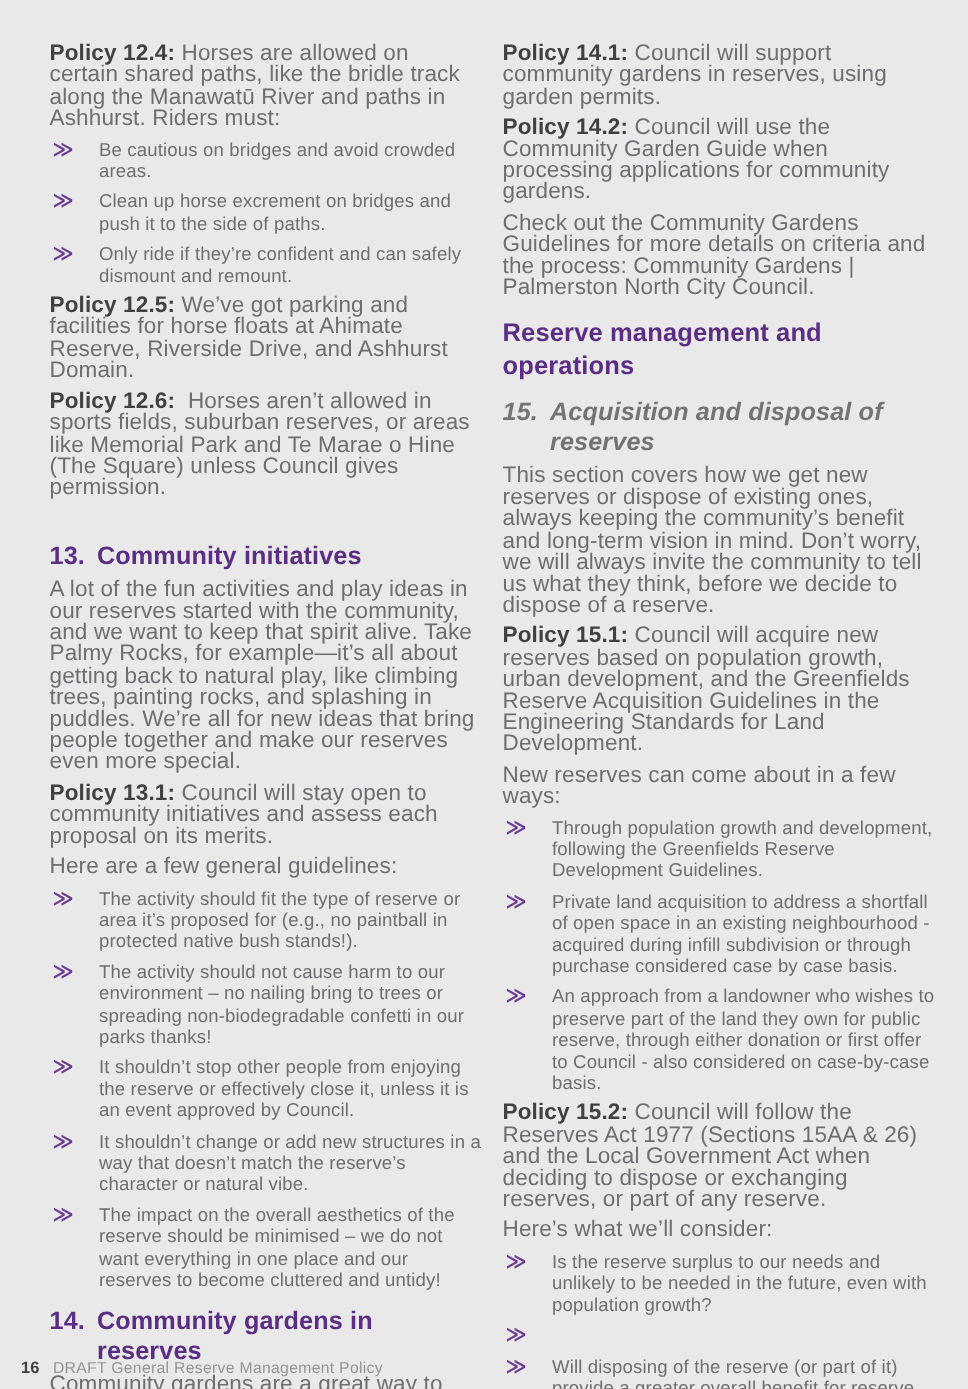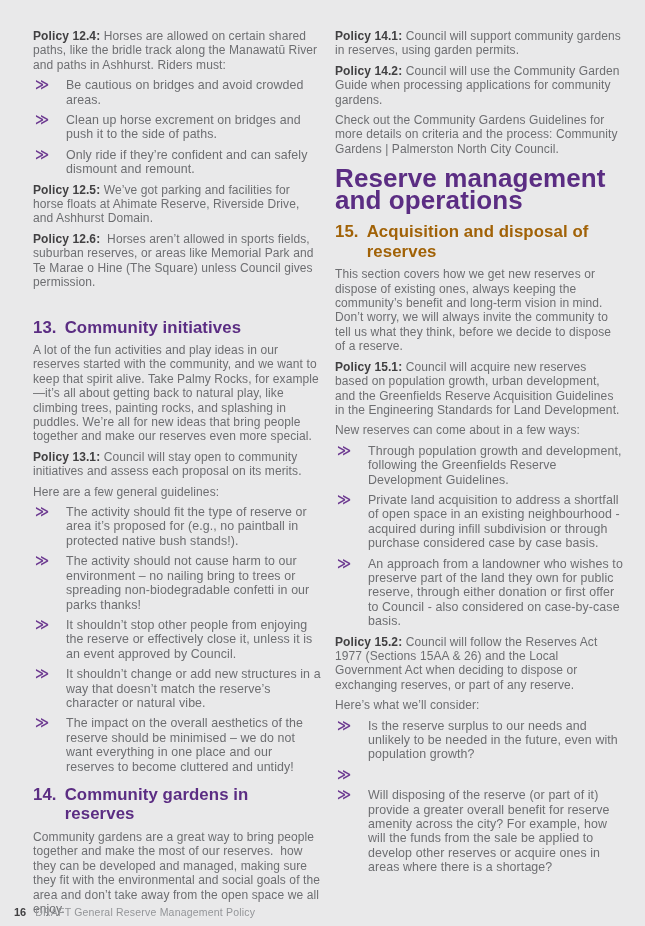--- a/index.html
+++ b/index.html
@@ -19,21 +19,21 @@
     padding: 29px 22px 0 33px;
     display: flex;
     gap: 14px;
     box-sizing: border-box;
   }
   .col {
     width: 288px;
     flex: 0 0 288px;
   }
   p.body {
-    font-size: 12px;
+    font-size: 15px;
     line-height: 14.4px;
     margin: 0 0 6px 0;
     letter-spacing: 0.1px;
     white-space: pre-wrap;
   }
   strong.label {
     color: #414042;
     font-weight: bold;
   }
   ul.bullets {
@@ -57,21 +57,21 @@
     font-size: 13.5px;
     font-weight: bold;
     line-height: 14.4px;
   }
   ul.bullets .btext {
     flex: 1 1 auto;
     white-space: pre-wrap;
   }
   h1.chapter {
     color: #5b2d83;
-    font-size: 26px;
+    font-size: 17px;
     line-height: 21.5px;
     font-weight: bold;
     margin: 12px 0 6px 0;
     letter-spacing: 0.1px;
   }
   h2.section {
     display: flex;
     color: #5b2d83;
     font-size: 16.8px;
     line-height: 19.5px;
@@ -159,21 +159,21 @@
         <span class="num">14.</span>
         <span>Community gardens in reserves</span>
       </h2>
       <p class="body">Community gardens are a great way to bring people together and make the most of our reserves.  how they can be developed and managed, making sure they fit with the environmental and social goals of the area and don’t take away from the open space we all enjoy.</p>
     </div>
   <div class="col" id="col-right">
       <p class="body"><strong class="label">Policy 14.1:</strong> <span>Council will support community gardens in reserves, using garden permits.</span></p>
       <p class="body"><strong class="label">Policy 14.2:</strong> <span>Council will use the Community Garden Guide when processing applications for community gardens.</span></p>
       <p class="body">Check out the Community Gardens Guidelines for more details on criteria and the process: Community Gardens | Palmerston North City Council.</p>
       <h1 class="chapter" style="color: rgb(91, 45, 131);">Reserve management and operations</h1>
-      <h2 class="section" style="color: #a16207;">
+      <h2 class="section" style="color: #737373; font-style: italic;">
         <span class="num">15.</span>
         <span>Acquisition and disposal of reserves</span>
       </h2>
       <p class="body">This section covers how we get new reserves or dispose of existing ones, always keeping the community’s benefit and long-term vision in mind. Don’t worry, we will always invite the community to tell us what they think, before we decide to dispose of a reserve.</p>
       <p class="body"><strong class="label">Policy 15.1:</strong> <span>Council will acquire new reserves based on population growth, urban development, and the Greenfields Reserve Acquisition Guidelines in the Engineering Standards for Land Development.</span></p>
       <p class="body">New reserves can come about in a few ways:</p>
       <ul class="bullets">
         <li>
           <span class="chev" style="color: rgb(109, 58, 145);">≫</span>
           <span class="btext">Through population growth and development, following the Greenfields Reserve Development Guidelines.</span>

